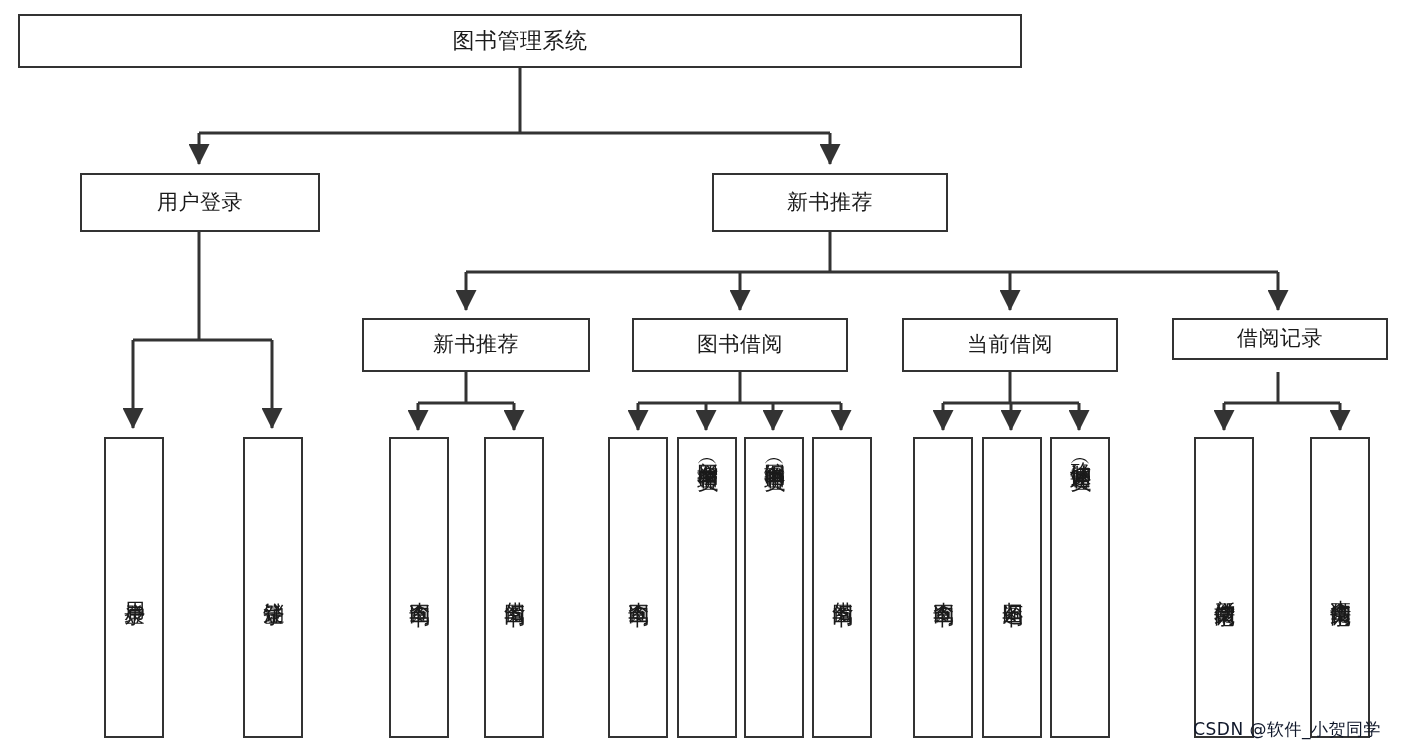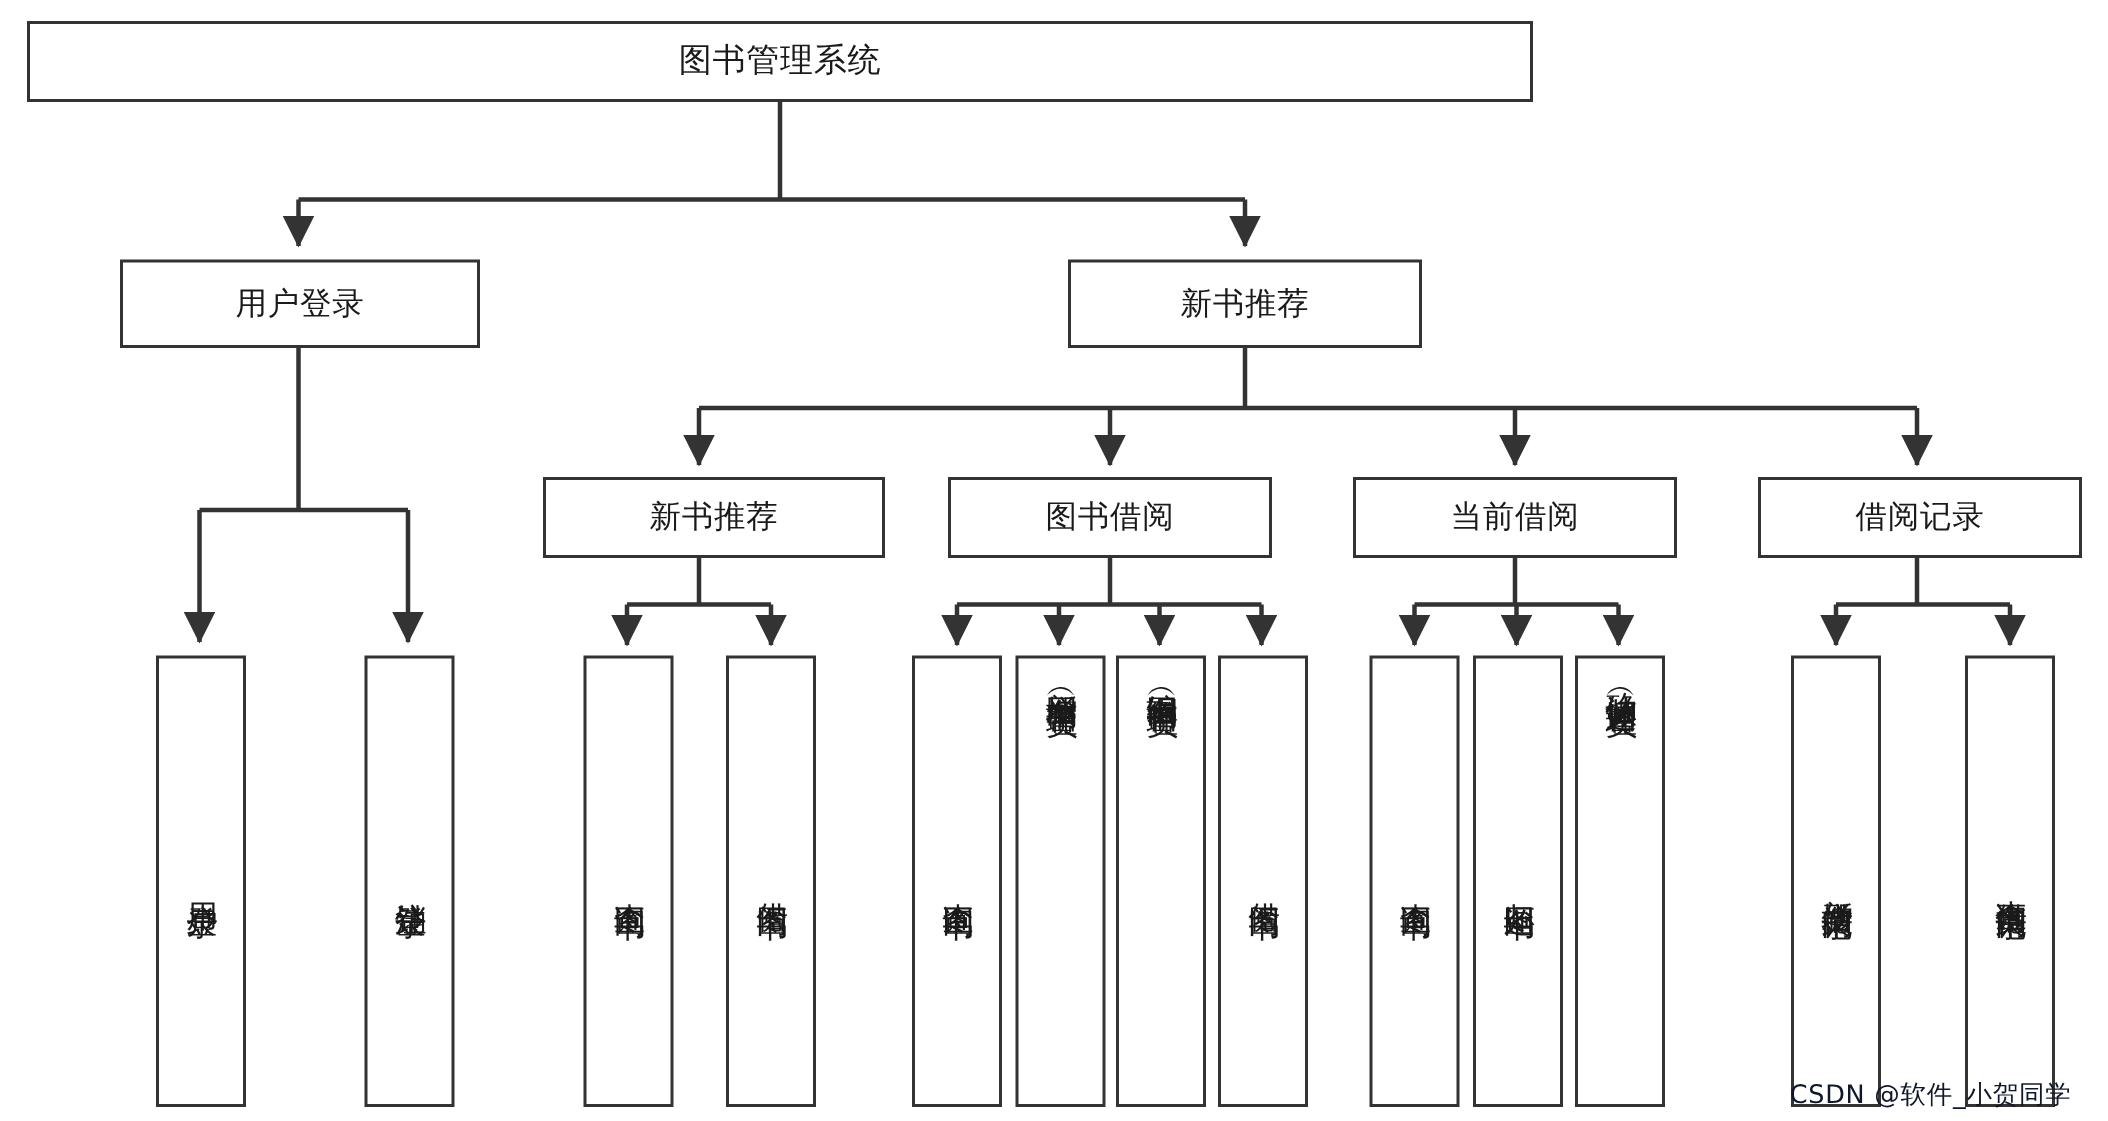--- a/index.html
+++ b/index.html
@@ -146,21 +146,21 @@
 
   <div class="node horiz" style="left:362px; top:318px; width:228px; height:54px;">
     <span class="label">新书推荐</span>
   </div>
   <div class="node horiz" style="left:632px; top:318px; width:216px; height:54px;">
     <span class="label">图书借阅</span>
   </div>
   <div class="node horiz" style="left:902px; top:318px; width:216px; height:54px;font-family:Liberation Serif, serif;">
     <span class="label">当前借阅</span>
   </div>
-  <div class="node horiz" style="left:1172px; top:318px; width:216px; height:54px;">
+  <div class="node horiz" style="left:1172px; top:318px; width:216px; height:42px;">
     <span class="label">借阅记录</span>
   </div>
 
   <div class="node vert midalign" style="left:104px; top:437px; width:60px; height:301px;">
     <span class="label">用户登录</span>
   </div>
   <div class="node vert midalign" style="left:243px; top:437px; width:60px; height:301px;">
     <span class="label">注销登录</span>
   </div>
 

